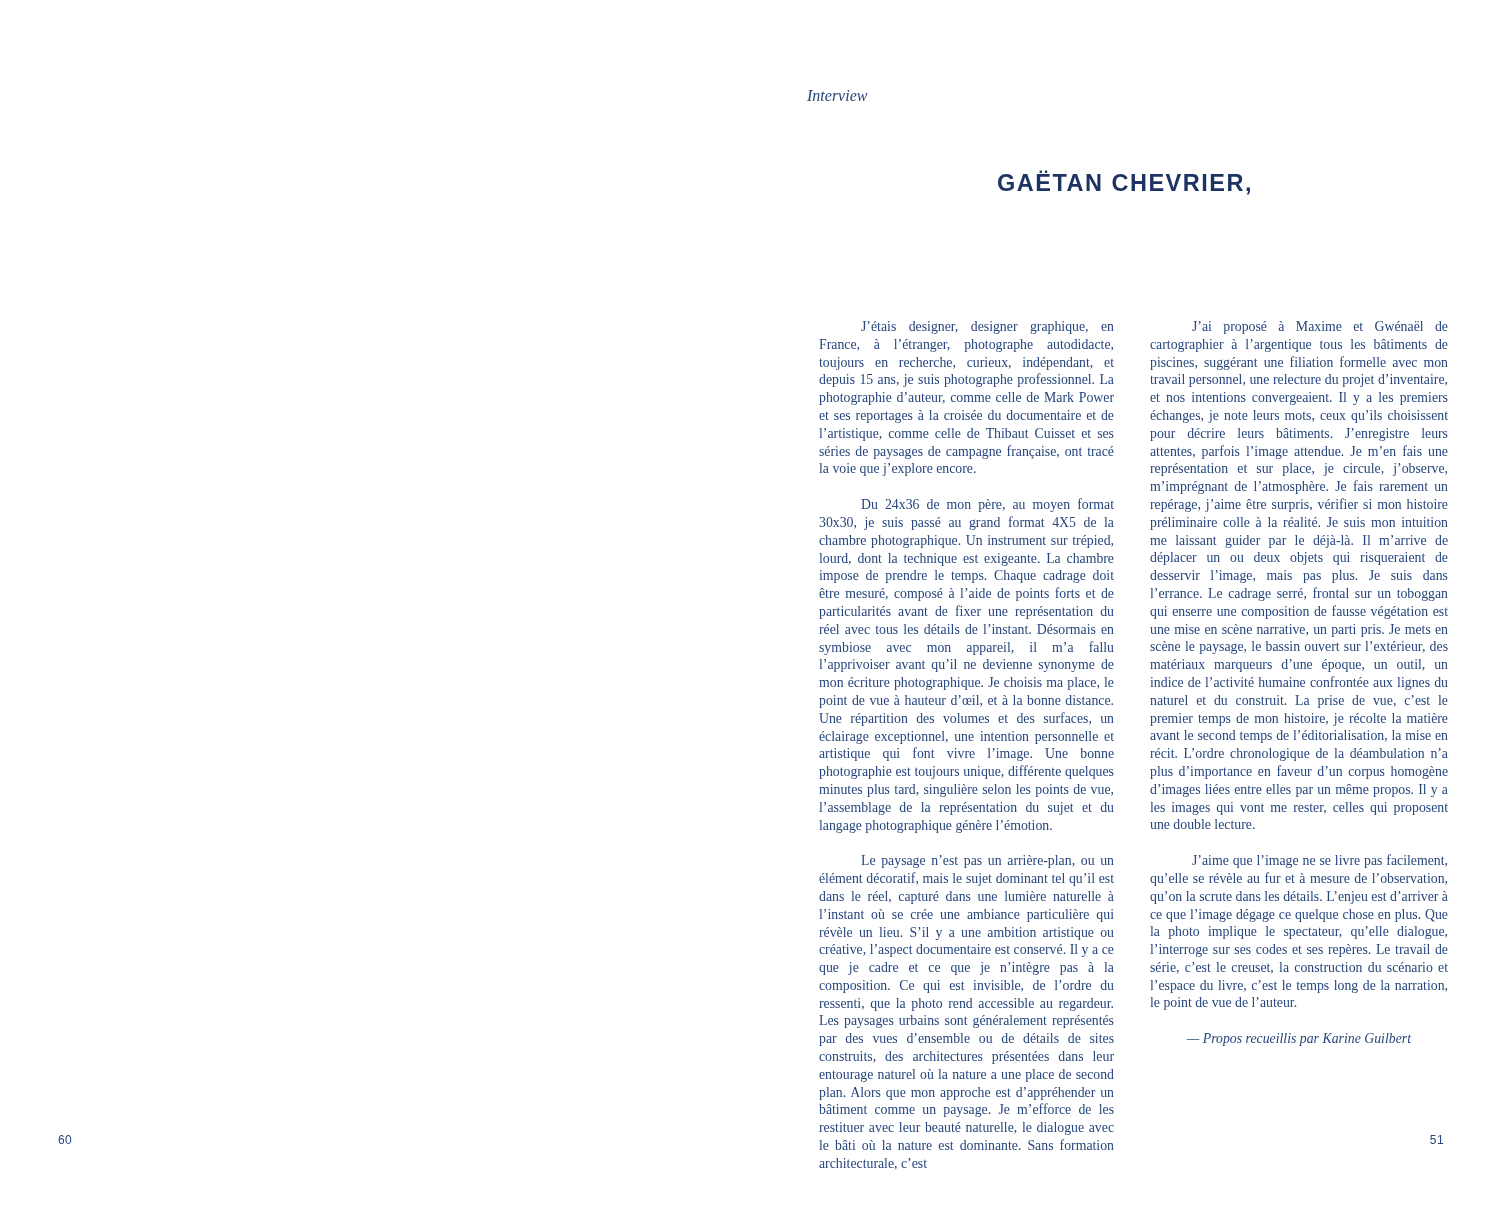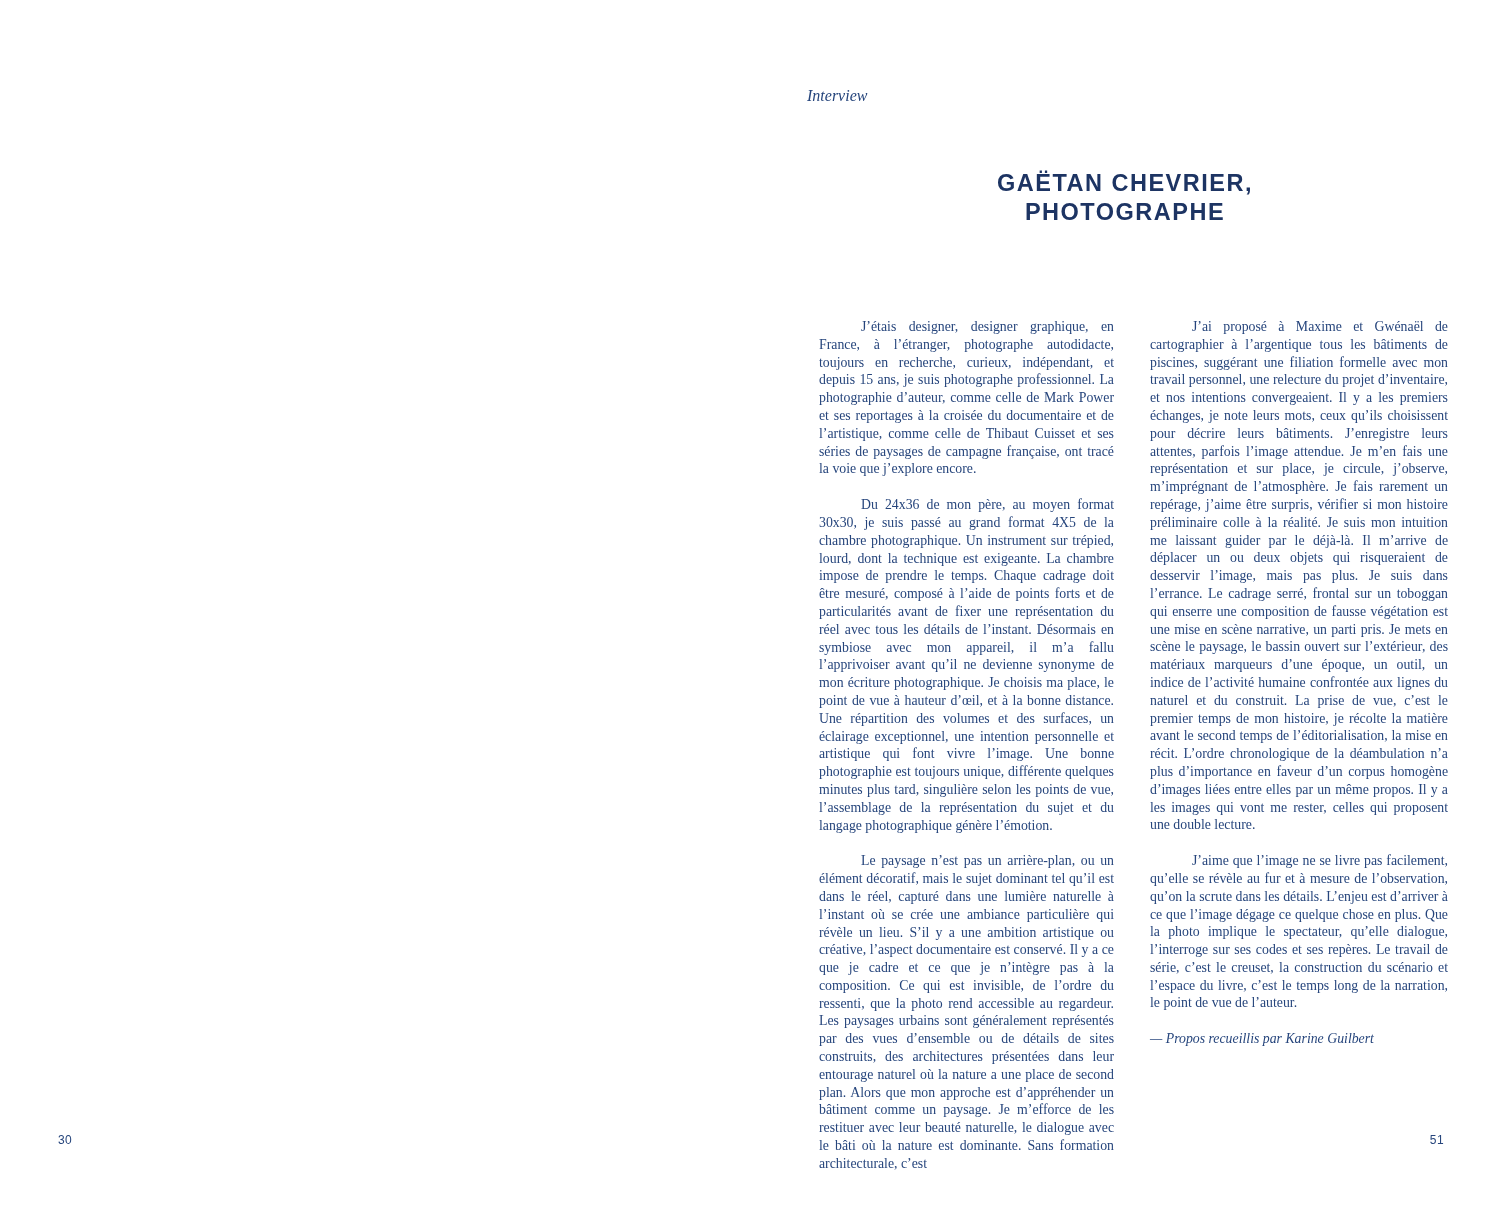--- a/index.html
+++ b/index.html
@@ -54,21 +54,21 @@
   }
   .col-left  { left: 807px;  width: 307px; }
   .col-right { left: 1138px; width: 310px; }
   .col p {
     margin: 0 0 18px 12px;
     text-indent: 42px;
   }
   .col p.no-indent { text-indent: 0; }
   .byline {
     font-style: italic;
-    text-align: left;
+    text-align: center;
     text-indent: 0;
     margin-top: 6px;
   }
   .page-number {
     position: absolute;
     bottom: 58px;
     font-family: "Liberation Sans", sans-serif;
     font-size: 12px;
     letter-spacing: 0.4px;
     color: var(--ink, #26457c);
@@ -78,32 +78,31 @@
 </style>
 </head>
 <body>
 
 <div class="spread">
 
   <div class="kicker">Interview</div>
 
   <h1 class="title" style="margin:0;">
     <span>GAËTAN CHEVRIER,</span>
-    <span>PHOTOGRAPHE</span>
   </h1>
 
   <div class="col col-left">
     <p>J’étais designer, designer graphique, en France, à l’étranger, photographe autodidacte, toujours en recherche, curieux, indépendant, et depuis 15 ans, je suis photographe professionnel. La photographie d’auteur, comme celle de Mark Power et ses reportages à la croisée du documentaire et de l’artistique, comme celle de Thibaut Cuisset et ses séries de paysages de campagne française, ont tracé la voie que j’explore encore.</p>
     <p>Du 24x36 de mon père, au moyen format 30x30, je suis passé au grand format 4X5 de la chambre photographique. Un instrument sur trépied, lourd, dont la technique est exigeante. La chambre impose de prendre le temps. Chaque cadrage doit être mesuré, composé à l’aide de points forts et de particularités avant de fixer une représentation du réel avec tous les détails de l’instant. Désormais en symbiose avec mon appareil, il m’a fallu l’apprivoiser avant qu’il ne devienne synonyme de mon écriture photographique. Je choisis ma place, le point de vue à hauteur d’œil, et à la bonne distance. Une répartition des volumes et des surfaces, un éclairage exceptionnel, une intention personnelle et artistique qui font vivre l’image. Une bonne photographie est toujours unique, différente quelques minutes plus tard, singulière selon les points de vue, l’assemblage de la représentation du sujet et du langage photographique génère l’émotion.</p>
     <p>Le paysage n’est pas un arrière-plan, ou un élément décoratif, mais le sujet dominant tel qu’il est dans le réel, capturé dans une lumière naturelle à l’instant où se crée une ambiance particulière qui révèle un lieu. S’il y a une ambition artistique ou créative, l’aspect documentaire est conservé. Il y a ce que je cadre et ce que je n’intègre pas à la composition. Ce qui est invisible, de l’ordre du ressenti, que la photo rend accessible au regardeur. Les paysages urbains sont généralement représentés par des vues d’ensemble ou de détails de sites construits, des architectures présentées dans leur entourage naturel où la nature a une place de second plan. Alors que mon approche est d’appréhender un bâtiment comme un paysage. Je m’efforce de les restituer avec leur beauté naturelle, le dialogue avec le bâti où la nature est dominante. Sans formation architecturale, c’est</p>
   </div>
 
   <div class="col col-right">
     <p>J’ai proposé à Maxime et Gwénaël de cartographier à l’argentique tous les bâtiments de piscines, suggérant une filiation formelle avec mon travail personnel, une relecture du projet d’inventaire, et nos intentions convergeaient. Il y a les premiers échanges, je note leurs mots, ceux qu’ils choisissent pour décrire leurs bâtiments. J’enregistre leurs attentes, parfois l’image attendue. Je m’en fais une représentation et sur place, je circule, j’observe, m’imprégnant de l’atmosphère. Je fais rarement un repérage, j’aime être surpris, vérifier si mon histoire préliminaire colle à la réalité. Je suis mon intuition me laissant guider par le déjà-là. Il m’arrive de déplacer un ou deux objets qui risqueraient de desservir l’image, mais pas plus. Je suis dans l’errance. Le cadrage serré, frontal sur un toboggan qui enserre une composition de fausse végétation est une mise en scène narrative, un parti pris. Je mets en scène le paysage, le bassin ouvert sur l’extérieur, des matériaux marqueurs d’une époque, un outil, un indice de l’activité humaine confrontée aux lignes du naturel et du construit. La prise de vue, c’est le premier temps de mon histoire, je récolte la matière avant le second temps de l’éditorialisation, la mise en récit. L’ordre chronologique de la déambulation n’a plus d’importance en faveur d’un corpus homogène d’images liées entre elles par un même propos. Il y a les images qui vont me rester, celles qui proposent une double lecture.</p>
     <p>J’aime que l’image ne se livre pas facilement, qu’elle se révèle au fur et à mesure de l’observation, qu’on la scrute dans les détails. L’enjeu est d’arriver à ce que l’image dégage ce quelque chose en plus. Que la photo implique le spectateur, qu’elle dialogue, l’interroge sur ses codes et ses repères. Le travail de série, c’est le creuset, la construction du scénario et l’espace du livre, c’est le temps long de la narration, le point de vue de l’auteur.</p>
     <p class="no-indent byline">— Propos recueillis par Karine Guilbert</p>
   </div>
 
-  <div class="page-number pn-left">30</div>
+  <div class="page-number pn-left">60</div>
 
   <div class="page-number pn-right">51</div>
 
 </div>
 
 </body></html>

